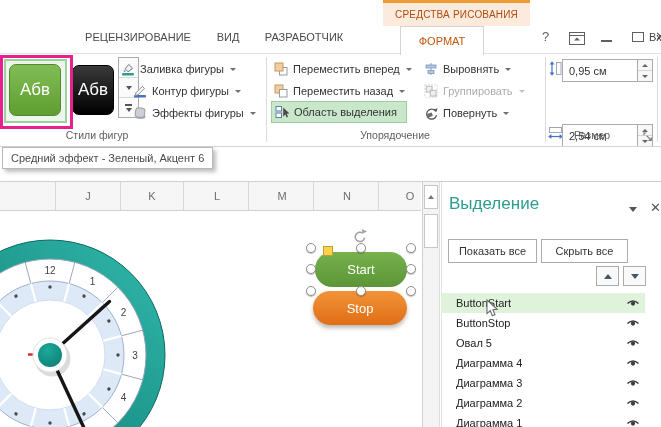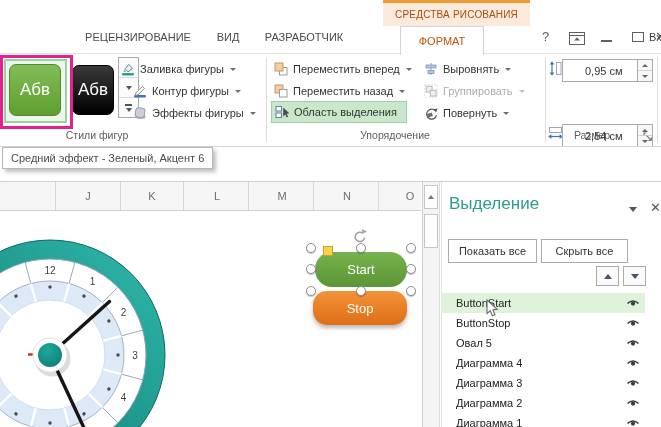--- a/index.html
+++ b/index.html
@@ -33,21 +33,21 @@
   .swatch-frame{left:4px;top:59px;width:59px;height:60px;border:2px solid #9ECF9E;background:#EDF6ED;}
   .swatch{border-radius:7px;color:#fff;display:flex;align-items:center;justify-content:center;font-size:17px;}
   .swatch-green{left:9px;top:64px;width:50px;height:50px;background:linear-gradient(180deg,#81BD55,#5F9E31);border:1px solid #55882E;}
   .swatch-black{left:72px;top:65px;width:40px;height:48px;background:linear-gradient(180deg,#3A3A3A,#000);border:1px solid #000;}
   .scrollstrip{left:118px;top:57px;width:21px;height:61px;border:1px solid #ABABAB;background:#FBFBFB;box-sizing:border-box;}
   .stripbtn{width:100%;height:20px;display:flex;align-items:center;justify-content:center;box-sizing:border-box;border-bottom:1px solid #D9D9D9;flex-direction:column;gap:1px;}
   .tri-u{width:0;height:0;border-left:3.5px solid transparent;border-right:3.5px solid transparent;border-bottom:4px solid #555;}
   .tri-d{width:0;height:0;border-left:3.5px solid transparent;border-right:3.5px solid transparent;border-top:4px solid #555;}
   .morebar{width:7px;height:1.5px;background:#555;margin-bottom:1px;}
   
-  .sizebox{width:76px;height:23px;border:1px solid #ABABAB;font-size:11px;color:#333;display:flex;align-items:center;padding-left:22px;box-sizing:border-box;background:#fff;}
+  .sizebox{width:76px;height:23px;border:1px solid #ABABAB;font-size:11px;color:#333;display:flex;align-items:center;padding-left:6px;box-sizing:border-box;background:#fff;}
   .spinner{width:15px;height:23px;border:1px solid #ABABAB;border-left:none;box-sizing:border-box;display:flex;flex-direction:column;background:#F7F7F7;}
   .spinner div{flex:1;display:flex;align-items:center;justify-content:center;}
   .spinner div:first-child{border-bottom:1px solid #D5D5D5;}
   .spin-t{width:0;height:0;border-left:3px solid transparent;border-right:3px solid transparent;border-bottom:3.5px solid #666;}
   .spin-b{width:0;height:0;border-left:3px solid transparent;border-right:3px solid transparent;border-top:3.5px solid #666;}
   
   .tooltip{left:2px;top:147px;background:#fff;border:1px solid #B8B8B8;box-shadow:3px 3px 4px rgba(0,0,0,.25);
            font-size:11px;color:#4A4A4A;padding:4px 8px;white-space:nowrap;z-index:9;}
   
   .sheet-topline{left:0;top:181px;width:661px;height:1px;background:#CFCFCF;}
@@ -68,21 +68,21 @@
   .reorder{top:266px;width:23px;height:20px;background:#FAFAFA;border:1px solid #ABABAB;box-sizing:border-box;display:flex;align-items:center;justify-content:center;}
   .reo-u{width:0;height:0;border-left:4px solid transparent;border-right:4px solid transparent;border-bottom:5px solid #44546A;}
   .reo-d{width:0;height:0;border-left:4px solid transparent;border-right:4px solid transparent;border-top:5px solid #44546A;}
   .prow{left:441px;width:204px;height:20px;display:flex;align-items:center;font-size:11px;color:#222;gap:40px;}
   .prow span{padding-left:15px;flex:1;}
   .prow svg{margin-right:5px;}
   .prow-sel{background:#DFF3DB;}
   
   .pill{border-radius:17px;color:#fff;font-size:13px;display:flex;align-items:center;justify-content:center;}
   .start{left:315px;top:252px;width:92px;height:35px;background:linear-gradient(180deg,#77B24D,#5B9536);z-index:3;}
-  .stop{left:313px;top:291px;width:94px;height:34px;background:linear-gradient(180deg,#F29339,#E06E15);box-shadow:0 3px 4px rgba(0,0,0,.28);z-index:2;border-radius:14px;}
+  .stop{left:313px;top:291px;width:94px;height:34px;background:linear-gradient(180deg,#F29339,#E06E15);box-shadow:0 3px 4px rgba(0,0,0,.28);z-index:2;}
   .handle{width:8px;height:8px;border-radius:50%;background:#fff;border:1px solid #8f8f8f;box-shadow:0 1px 1px rgba(0,0,0,.25);z-index:4;}
   .yhandle{left:323px;top:246px;width:8px;height:8px;background:#FFD24C;border:1px solid #BFA22F;z-index:5;}
   .cursor{z-index:10;}
 </style>
 </head>
 <body>
 
 <div class="abs ctx-tab">СРЕДСТВА РИСОВАНИЯ</div>
 <div class="abs tabrow-line"></div>
 

